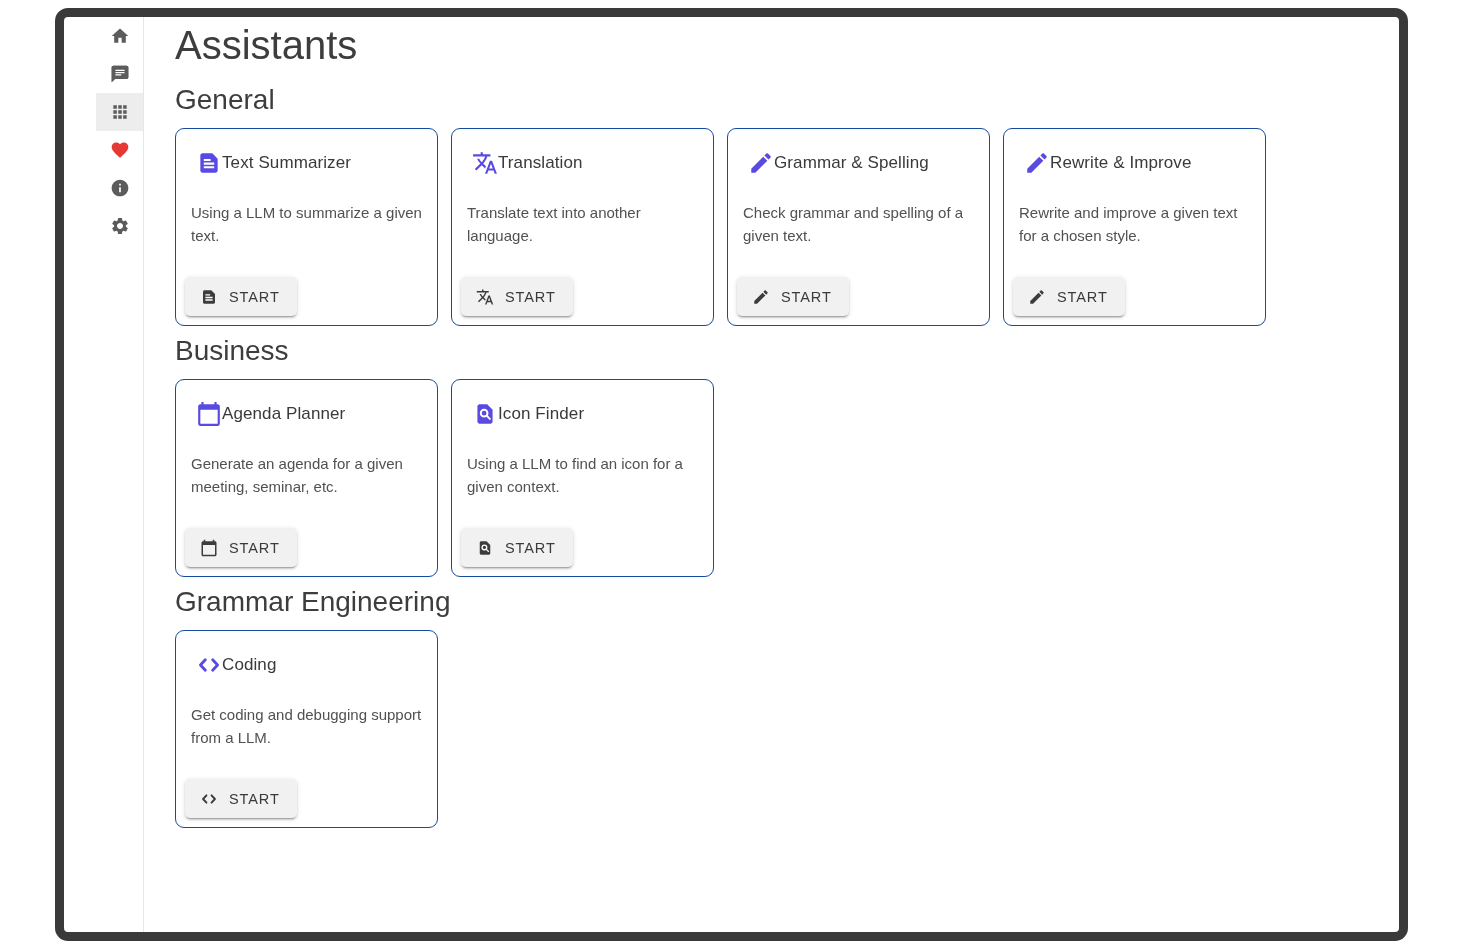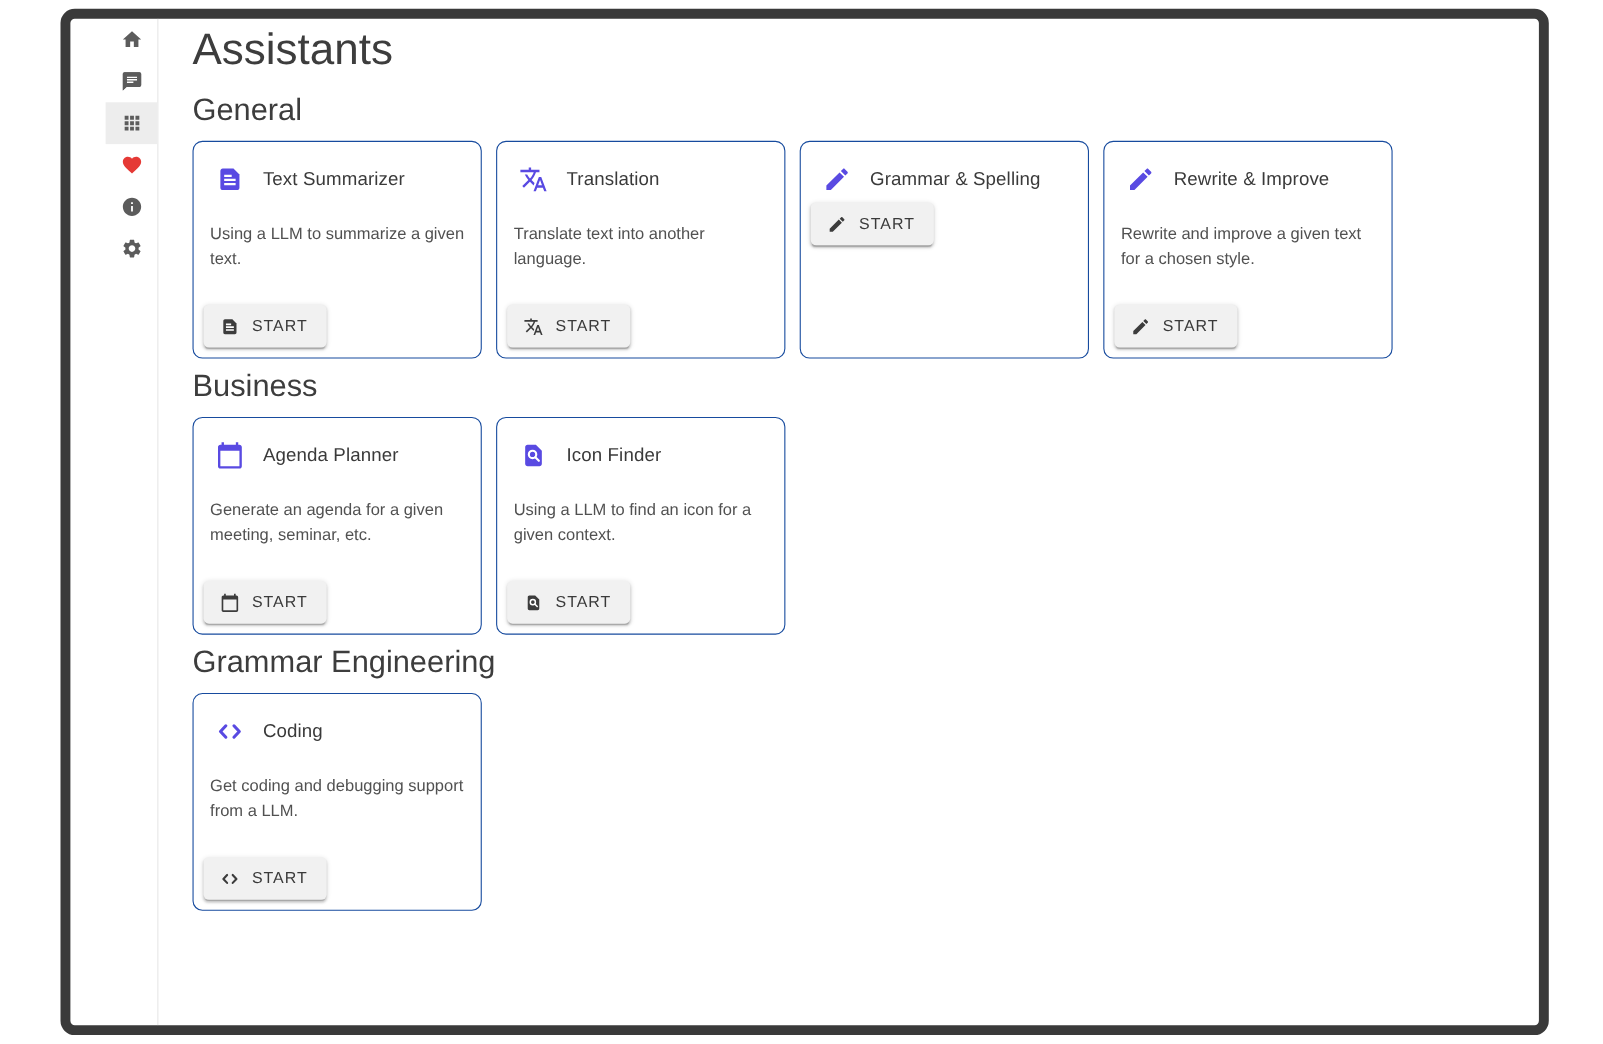--- a/index.html
+++ b/index.html
@@ -89,21 +89,21 @@
 
   .card {
     width: 263px; height: 198px;
     border: 1.6px solid #174b9e;
     border-radius: 9px;
     background: #fff;
     display: flex;
     flex-direction: column;
   }
   .card-header {
-    display: flex; align-items: center; gap: 17px;
+    display: flex; align-items: center; 
     padding: 21px 14px 0 20px;
   }
   .card-icon { display: flex; color: #594ae2; }
   .card-icon svg { width: 26px; height: 26px; }
   .card-title {
     font-size: 17px; font-weight: 500; color: #3a3a3a;
     letter-spacing: .1px;
     white-space: nowrap;
   }
   .card-desc {
@@ -239,20 +239,21 @@
               </div>
               <div class="card">
                 <div class="card-header">
                   <span class="card-icon">
                     <svg viewBox="0 0 24 24" fill="currentColor">
                       <path d="M3 17.25V21h3.75L17.81 9.94l-3.75-3.75L3 17.25zM20.71 7.04c.39-.39.39-1.02 0-1.41l-2.34-2.34c-.39-.39-1.02-.39-1.41 0l-1.83 1.83 3.75 3.75 1.83-1.83z"></path>
                     </svg>
                   </span>
                   <span class="card-title">Grammar &amp; Spelling</span>
                 </div>
+                <div class="card-desc">Check grammar and spelling of a given text.</div>
                 <div class="card-actions"><button class="start-btn">
                     <span class="btn-icon">
                       <svg viewBox="0 0 24 24" fill="currentColor">
                         <path d="M3 17.25V21h3.75L17.81 9.94l-3.75-3.75L3 17.25zM20.71 7.04c.39-.39.39-1.02 0-1.41l-2.34-2.34c-.39-.39-1.02-.39-1.41 0l-1.83 1.83 3.75 3.75 1.83-1.83z"></path>
                       </svg>
                     </span>
                     <span>START</span>
                   </button></div>
               </div>
               <div class="card">

